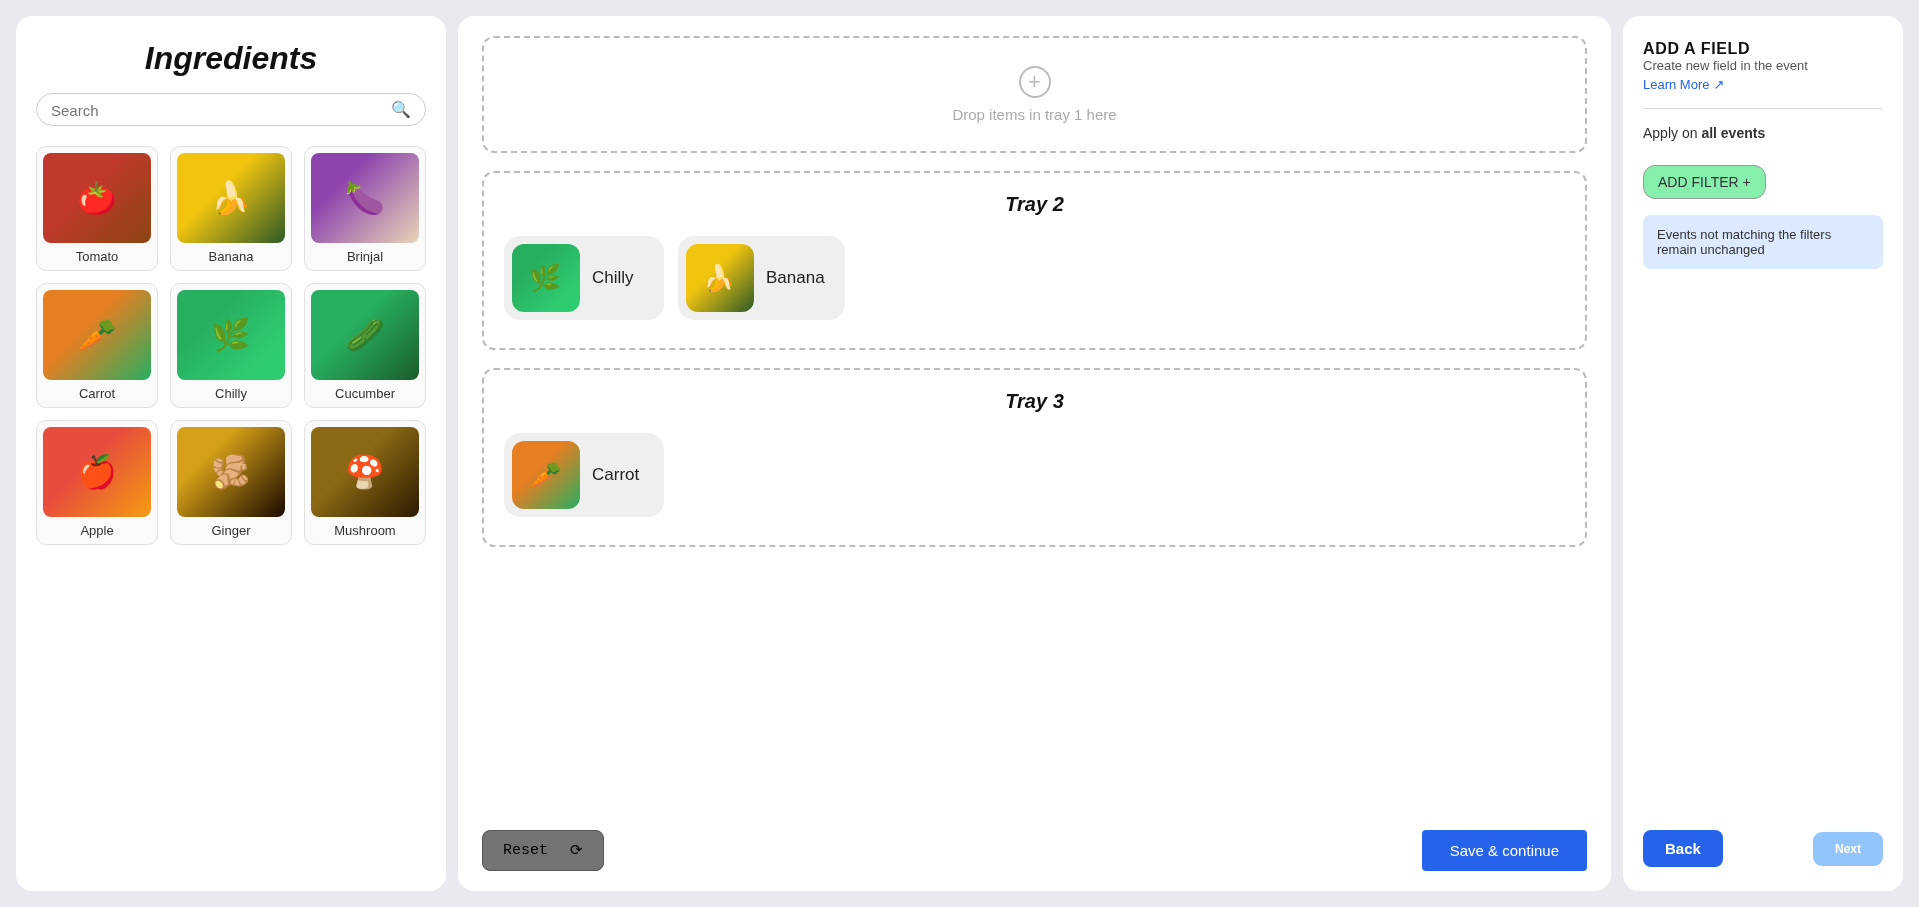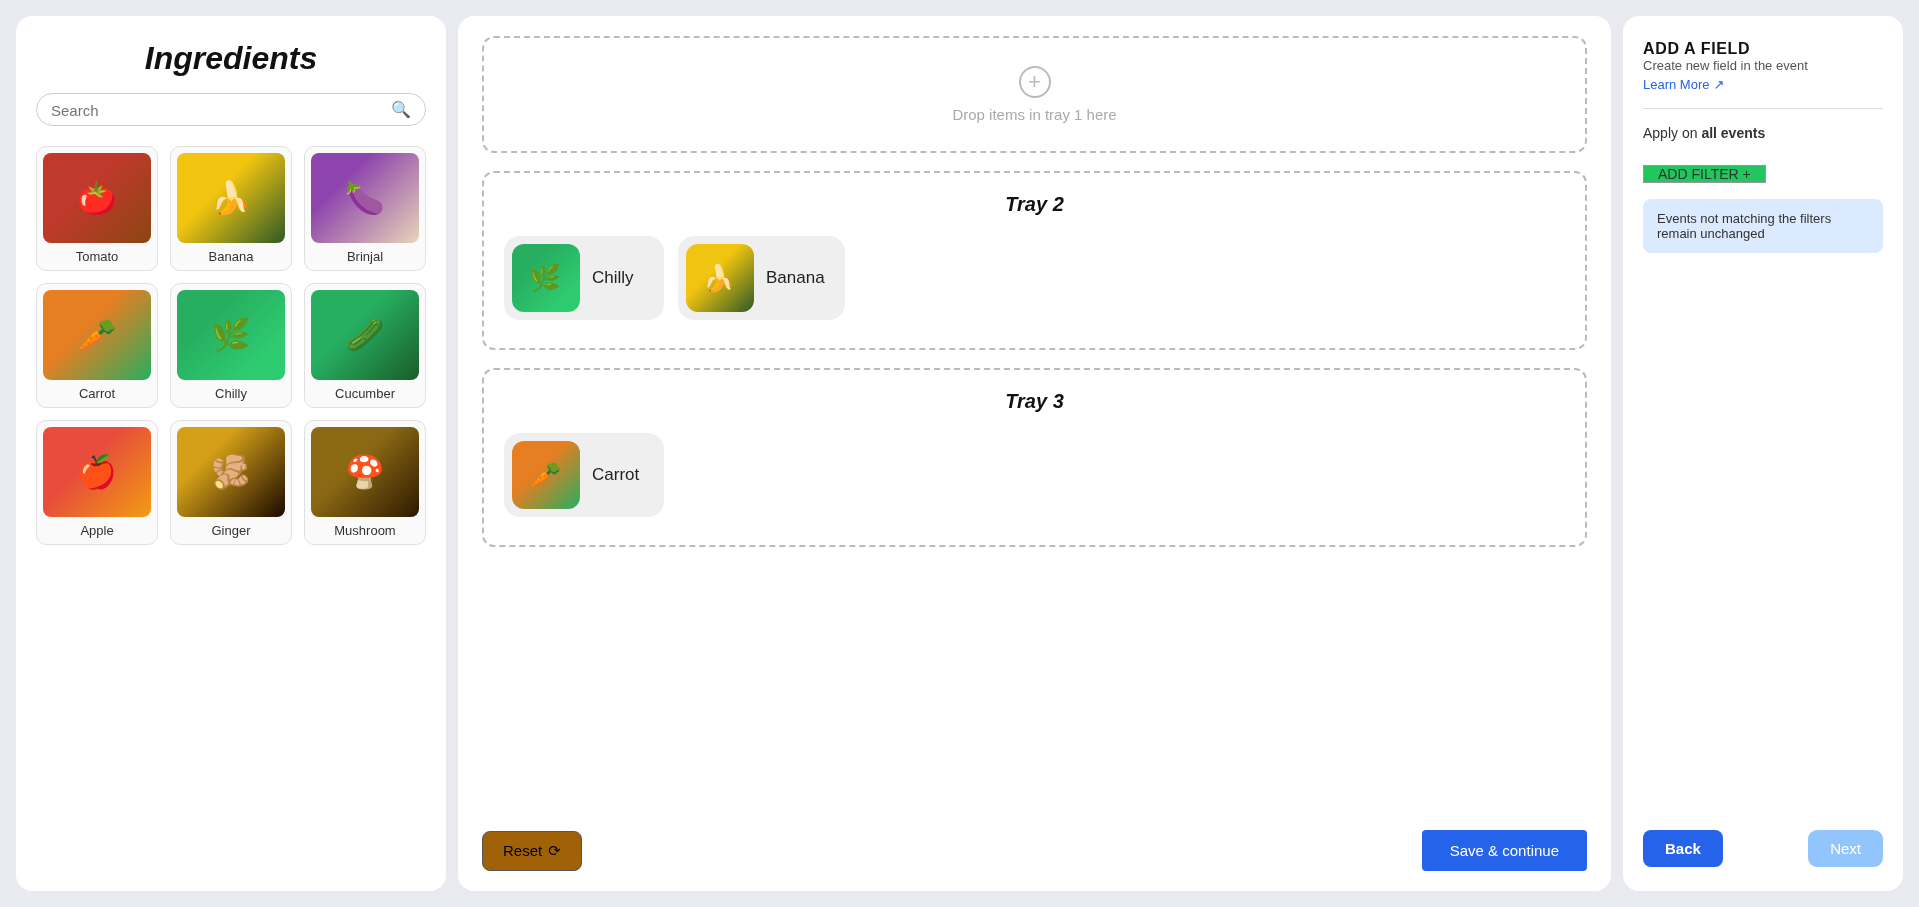--- a/index.html
+++ b/index.html
@@ -173,28 +173,29 @@
     }
     .mid-footer {
       display: flex;
       justify-content: space-between;
       align-items: center;
       margin-top: auto;
       padding-top: 20px;
     }
     .btn-reset {
       border: 1.5px solid #555;
-      background: #a16207;
+      background: #737373;
       border-radius: 8px;
       padding: 10px 20px;
       font-size: 15px;
       cursor: pointer;
       display: flex;
       align-items: center;
-      gap: 6px;
+      gap: 22px;
+      font-family: Liberation Mono, monospace;
     }
     .btn-save {
       background: #2563eb;
       color: #fff;
       border: none;
       border-radius: 4px;
       padding: 12px 28px;
       font-size: 15px;
       cursor: pointer;
       font-weight: 500;
@@ -237,23 +238,23 @@
       margin-bottom: 16px;
     }
     .right-apply-label {
       font-size: 14px;
       color: #333;
       margin-bottom: 24px;
     }
     .right-apply-label strong { font-weight: 700; }
     .btn-add-filter {
       border: 1.5px solid #999;
-      background: #22c55e;
-      border-radius: 0;
-      padding: 0 14px;
+      background: #86efac;
+      border-radius: 12px;
+      padding: 8px 14px;
       font-size: 14px;
       cursor: pointer;
       color: #333;
       margin-bottom: 16px;
       width: fit-content;
     }
     .right-info-box {
       background: #dbeafe;
       border-radius: 8px;
       padding: 12px 14px;
@@ -276,23 +277,23 @@
       font-size: 15px;
       cursor: pointer;
       font-weight: 700;
     }
     .btn-next {
       background: #93c5fd;
       color: #fff;
       border: none;
       border-radius: 9px;
       padding: 10px 22px;
-      font-size: 15px;
-      cursor: pointer;
-      font-weight: 400;
+      font-size: 12px;
+      cursor: pointer;
+      font-weight: 700;
     }
 
     
     .img-tomato { background: linear-gradient(135deg, #c0392b 40%, #8B4513 100%); }
     .img-banana { background: linear-gradient(135deg, #f1c40f 40%, #2d5a27 100%); }
     .img-brinjal { background: linear-gradient(135deg, #8e44ad 30%, #e8d5b7 100%); }
     .img-carrot { background: linear-gradient(135deg, #e67e22 40%, #27ae60 100%); }
     .img-chilly { background: linear-gradient(135deg, #27ae60 30%, #2ecc71 80%); }
     .img-cucumber { background: linear-gradient(135deg, #27ae60 40%, #1a5c2a 100%); }
     .img-apple { background: linear-gradient(135deg, #e74c3c 40%, #f39c12 100%); }

